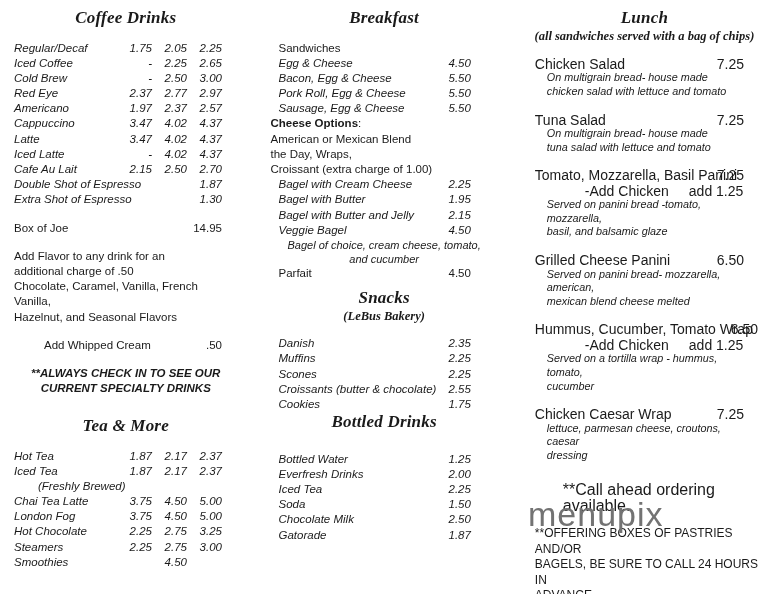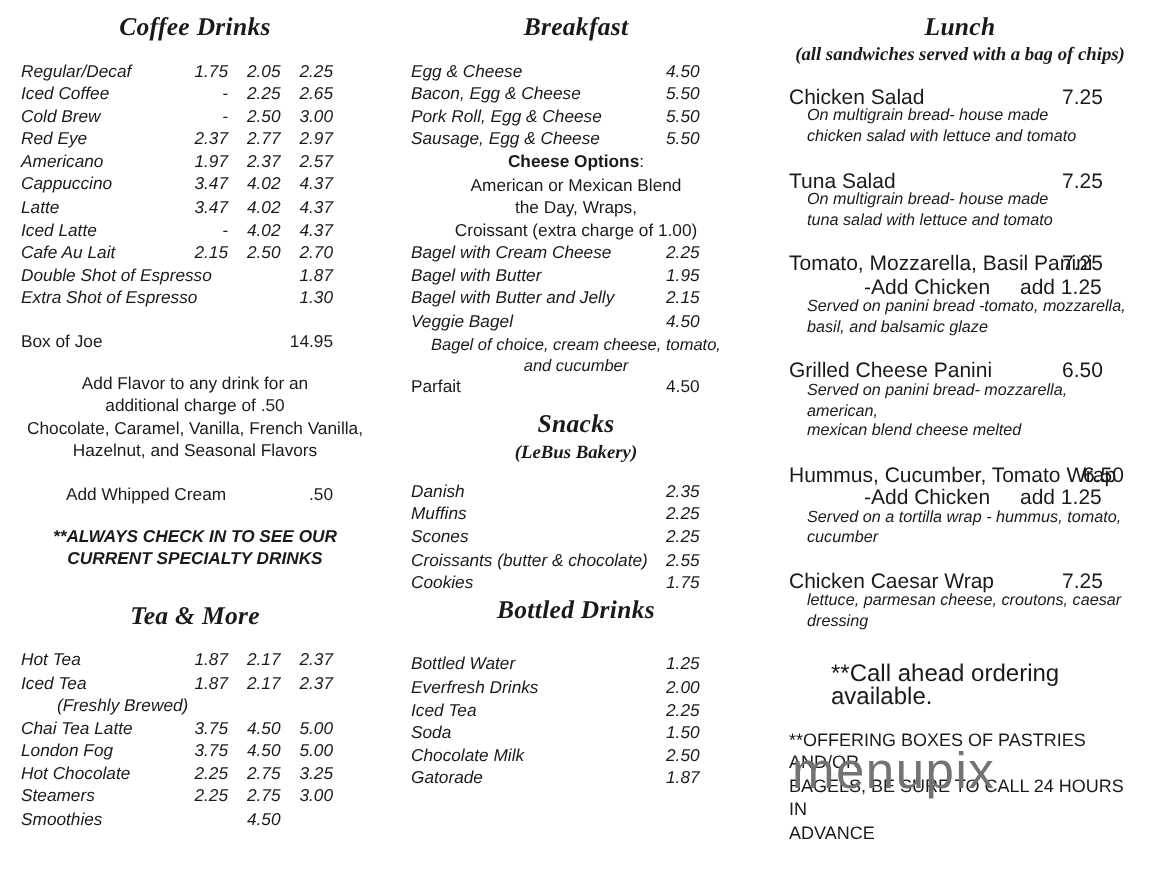--- a/index.html
+++ b/index.html
@@ -15,20 +15,21 @@
     color: #1a1a1a;
     overflow: hidden;
     position: relative;
   }
   .menu-page {
     position: relative;
     width: 768px;
     height: 589px;
     display: flex;
     align-items: flex-start;
+    gap: 13px;
   }
   .col {
     position: relative;
     box-sizing: border-box;
   }
   .col-left   { width: 258px; padding: 8px 12px 0 14px; }
   .col-mid    { width: 252px; padding: 8px 8px 0 8px; }
   .col-right  { width: 258px; padding: 8px 8px 0 10px; }
 
   
@@ -71,21 +72,21 @@
   .row3 .p3 { position: absolute; left: 178px; width: 30px; text-align: right; }
   .row3 .indent { padding-left: 12px; }
 
   
   .row2 { position: relative; height: 15.2px; }
   .row2 .name { position: absolute; left: 8px; }
   .row2 .price { position: absolute; left: 178px; width: 36px; text-align: left; }
 
   .note-center {
     font-size: 11.5px;
-    text-align: center;
+    text-align: left;
     line-height: 15.2px;
   }
   .note-bold-lead { font-weight: bold; }
   .ital {
     font-style: italic;
     font-size: 11px;
     line-height: 14px;
     text-align: center;
   }
   .gap-s { height: 7px; }
@@ -295,20 +296,23 @@
     </div>
 
   </div>
 
   <div class="col col-mid">
 
     <div class="sec-head">Breakfast</div>
 
     <div class="gap-m"></div>
 
+    <div class="row row2">
+      <span class="name">Sandwiches</span>
+    </div>
 
     <div class="rows">
       <div class="row row2">
         <span class="name">Egg &amp; Cheese</span>
         <span class="price">4.50</span>
       </div>
       <div class="row row2">
         <span class="name">Bacon, Egg &amp; Cheese</span>
         <span class="price">5.50</span>
       </div>

